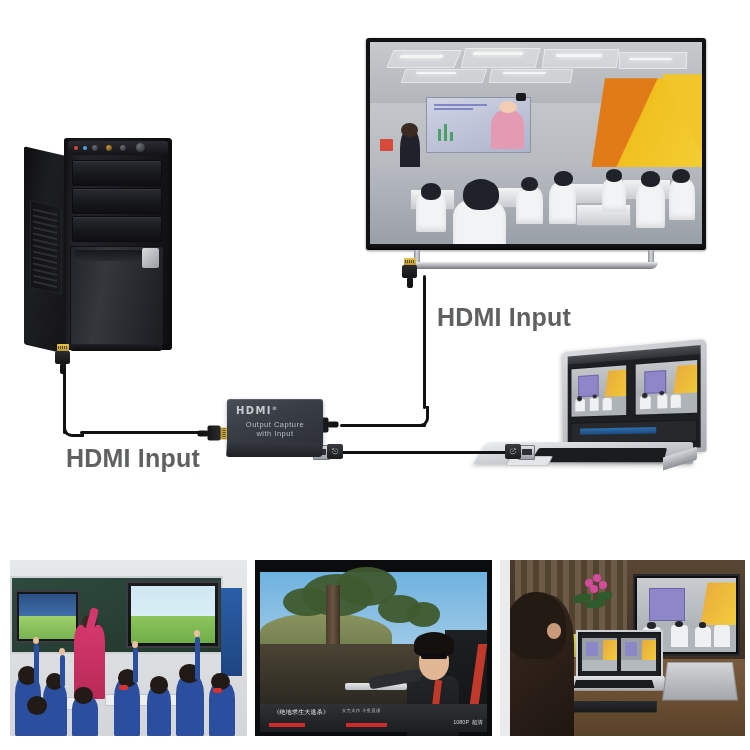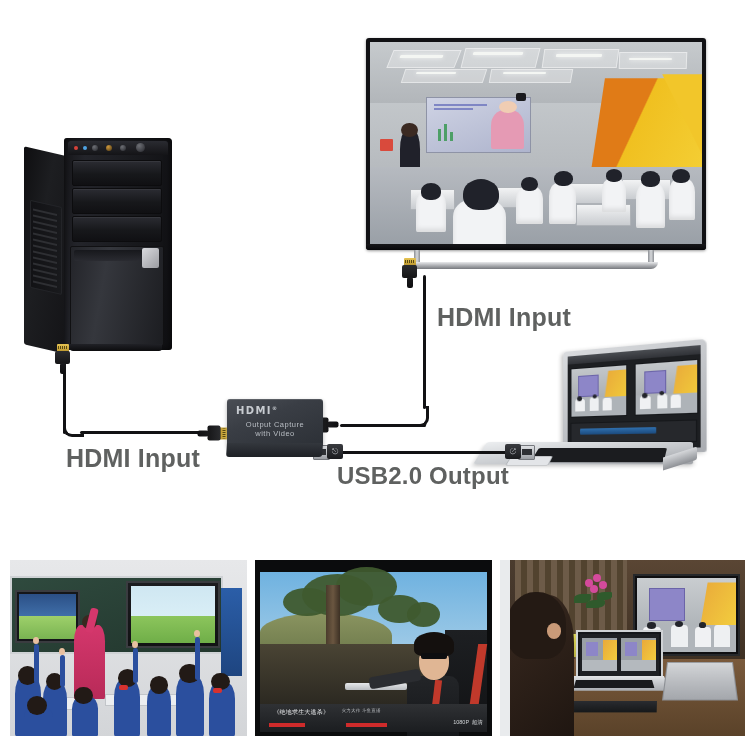--- a/index.html
+++ b/index.html
@@ -483,29 +483,28 @@
     <div class="shell"></div>
       <div class="hood"></div>
       <div class="tri">⎋</div>
   </div>
 
   <div class="abs" id="device">
     <div class="dev-body">
       <div class="dev-logo"><span>HDMI</span><span class="dev-sup">®</span></div>
       <div class="dev-txt">
         <div>Output   Capture</div>
-        <div>with Video</div>
+        <div>with Input</div>
       </div>
     </div>
     <div class="dev-bottom"></div>
   </div>
 
   <div class="conn-label" id="lbl-hdmi-in">HDMI Input</div>
   <div class="conn-label" id="lbl-hdmi-out">HDMI Input</div>
-  <div class="conn-label" id="lbl-usb-out">USB2.0 Output</div>
 
   <div class="abs" id="strip">
 
     <div class="panel" id="panel-1">
       <div class="p1-wall"></div>
       <div class="p1-board"></div>
       <div class="p1-disp">
           <div class="p1-dscr"></div>
         </div>
       <div class="p1-disp2">

